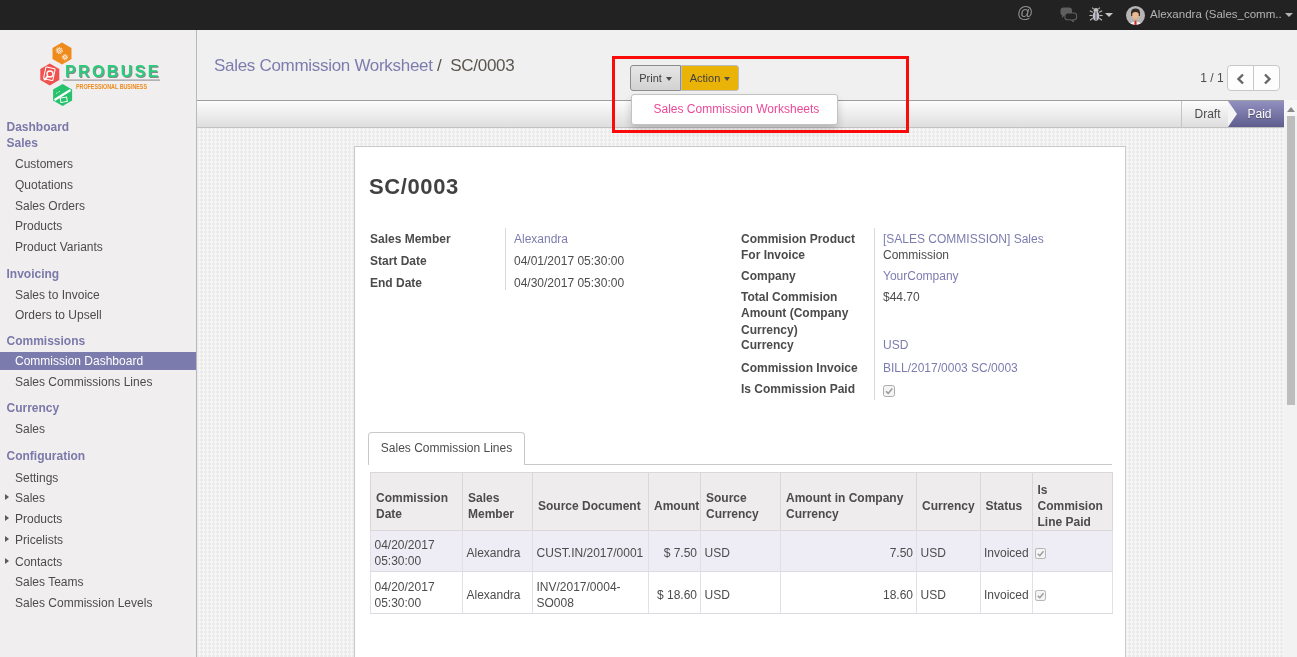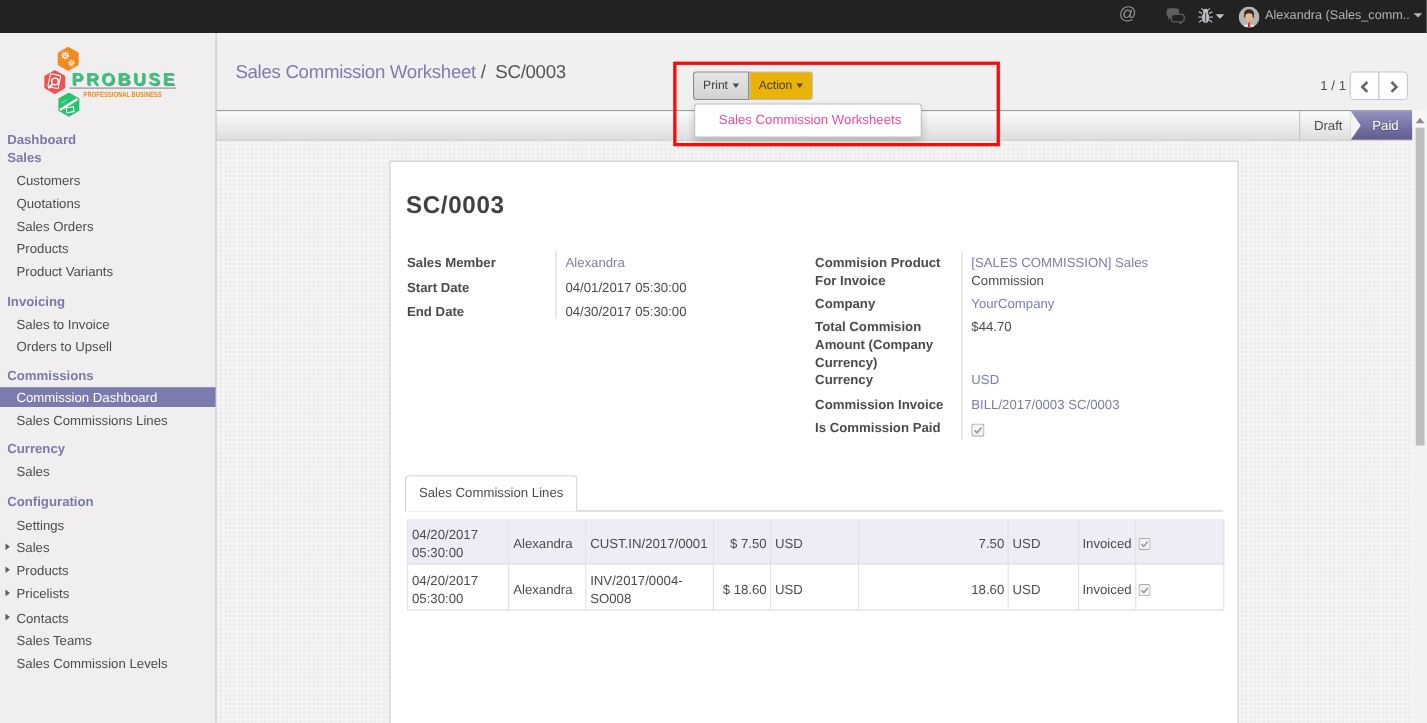--- a/index.html
+++ b/index.html
@@ -224,20 +224,31 @@
       <col style="width:70px;">
       <col style="width:116px;">
       <col style="width:52px;">
       <col style="width:80px;">
       <col style="width:136px;">
       <col style="width:63.5px;">
       <col style="width:52px;">
       <col style="width:80.5px;">
     </colgroup>
 <tbody>
+      <tr>
+ <th>Commission Date</th>
+        <th>Sales Member</th>
+        <th>Source Document</th>
+        <th>Amount</th>
+        <th>Source Currency</th>
+        <th>Amount in Company Currency</th>
+        <th>Currency</th>
+        <th>Status</th>
+        <th>Is Commision Line Paid</th>
+</tr>
 <tr class="odd" style="height:39px;">
  <td>04/20/2017 05:30:00</td>
         <td>Alexandra</td>
         <td>CUST.IN/2017/0001</td>
         <td class="r">$ 7.50</td>
         <td>USD</td>
         <td class="r">7.50</td>
         <td>USD</td>
         <td>Invoiced</td>
         <td style="padding-left:2px;"><svg width="11" height="11" viewBox="0 0 12 12" style="vertical-align:middle;">

